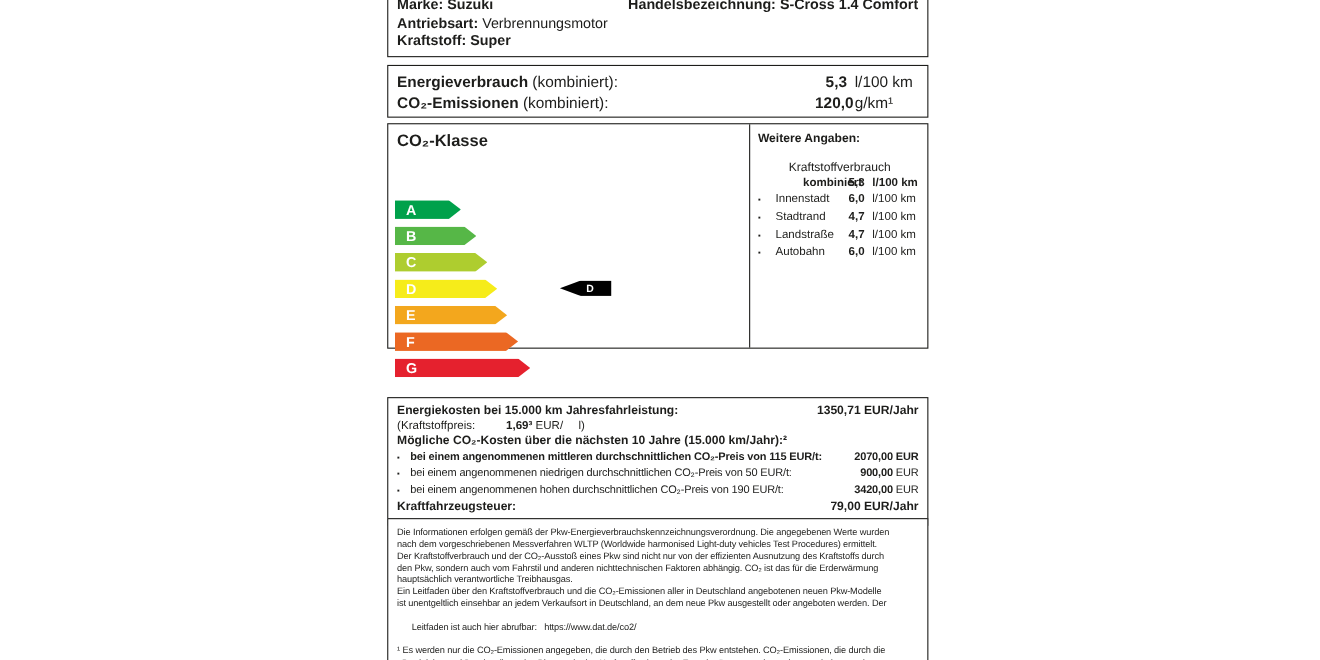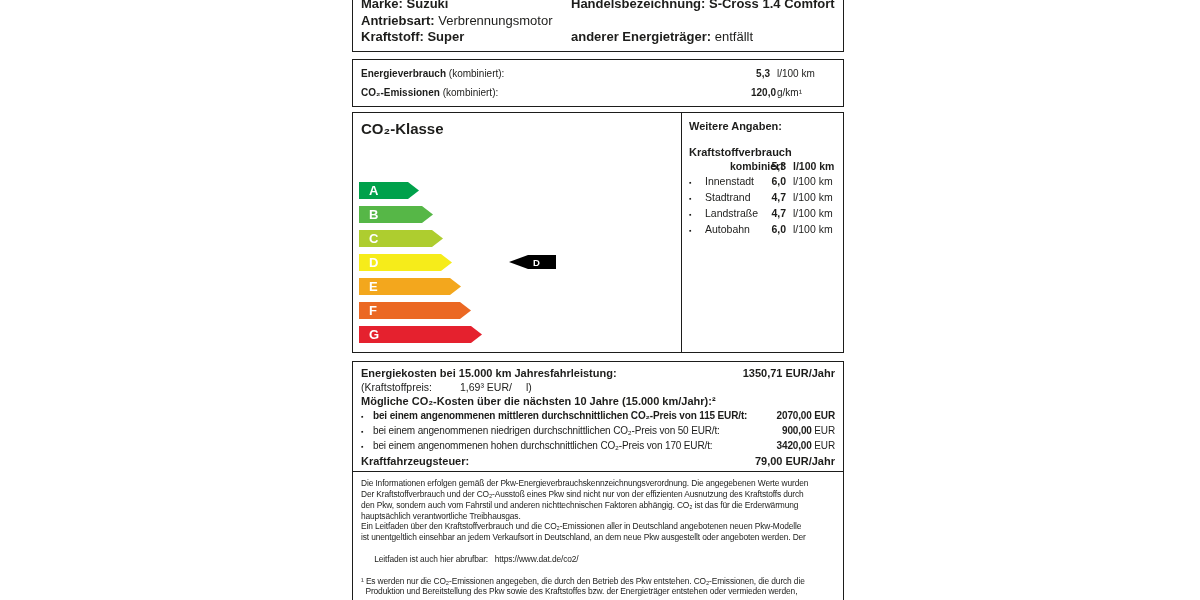--- a/index.html
+++ b/index.html
@@ -13,28 +13,28 @@
     position:absolute;left:0;width:492px;box-sizing:border-box;
     border:1.5px solid #1d1d1b;background:#fff;
   }
   
   .box-vehicle{top:-10px;height:62px;padding:5px 8px 4px 8px;font-size:13px;line-height:16.5px;}
   .v-row{display:flex;white-space:nowrap;overflow:hidden;}
   .v-left{width:210px;flex:0 0 210px;overflow:hidden;}
   .v-right{flex:1;overflow:hidden;}
   .b{font-weight:bold;}
   
-  .box-consumption{top:59px;height:48px;padding:5px 8px;font-size:10px;line-height:18.5px;}
+  .box-consumption{top:59px;height:48px;padding:5px 8px;font-size:14px;line-height:18.5px;}
   .c-row{display:flex;align-items:baseline;}
   .c-label{flex:1;}
   .c-val{font-weight:bold;}
   .c-unit{margin-left:7px;width:58px;text-align:left;}
   .c-unit-tight{margin-left:1px;width:58px;text-align:left;}
   
-  .box-class{top:112px;height:241px;padding:0;}
+  .box-class{top:112px;height:205px;padding:0;}
   .class-head{padding:7px 8px 0 8px;}
   .class-title{font-size:15px;font-weight:bold;line-height:18px;}
   .class-subtitle{font-size:13.5px;line-height:17px;}
   .chart{position:absolute;left:6px;top:69px;}
   .class-arrow{
     height:17px;margin-bottom:7px;display:flex;align-items:center;
     padding-left:10px;box-sizing:border-box;color:#fff;
     font-weight:bold;font-size:13px;
     clip-path:polygon(0 0,calc(100% - 11px) 0,100% 50%,calc(100% - 11px) 100%,0 100%);
   }
@@ -42,35 +42,35 @@
     position:absolute;left:156px;top:142px;width:47px;height:14px;
     display:flex;align-items:center;padding-left:24px;box-sizing:border-box;
     color:#fff;font-weight:bold;font-size:9.5px;
     clip-path:polygon(0 50%,19px 0,100% 0,100% 100%,19px 100%);
   }
   .right-panel{
     position:absolute;left:328px;top:0;right:0;bottom:0;
     border-left:1.5px solid #1d1d1b;padding:6px 7px;font-size:10.5px;
   }
   .wa-title{font-weight:bold;font-size:11px;line-height:14px;}
-  .wa-section{font-weight:bold;font-size:11px;margin-top:12px;line-height:14px;}
+  .wa-section{font-weight:normal;font-size:11px;margin-top:12px;line-height:14px;margin-left:28px;}
   .wa-grid{display:grid;grid-template-columns:11px 1fr 26px 50px;line-height:15px;align-items:baseline;}
   .wa-combined{font-weight:bold;}
   .wa-name-span{grid-column:1 / 3;padding-left:41px;}
   .wa-bullet{font-size:7px;line-height:15px;}
   .wa-name{padding-left:5px;}
   .wa-val{text-align:right;font-weight:bold;}
   .wa-unit{padding-left:7px;}
   .wa-unit-b{font-weight:bold;}
   
   .box-costs{top:361px;height:117px;padding:4px 8px;font-size:11px;line-height:14.2px;}
   .cost-flex{display:flex;align-items:baseline;}
   .cost-right{margin-left:auto;white-space:nowrap;}
   .fuelprice{font-size:10.5px;}
-  .fp-val{font-weight:normal;margin-left:28px;margin-top:10px;}
+  .fp-val{font-weight:bold;margin-left:28px;margin-top:10px;}
   .fp-l{margin-left:14px;}
   .cost-row{display:flex;align-items:baseline;font-size:10px;letter-spacing:-0.15px;}
   .cost-bullet{width:12px;flex:0 0 12px;font-size:7px;}
   .cost-text{white-space:nowrap;}
   .allbold{font-weight:bold;}
   .cost-val{font-weight:bold;}
   
   .box-fineprint{top:471px;height:140px;padding:6px 8px;
     font-size:8.4px;line-height:10.85px;letter-spacing:-0.12px;}
   .fp-line{white-space:pre-wrap;}
@@ -94,24 +94,20 @@
     <div class="v-row">
       <div>
         <span class="b">Antriebsart:</span>
         <span>Verbrennungsmotor</span>
       </div>
     </div>
     <div class="v-row">
       <div class="v-left">
         <span class="b">Kraftstoff:</span>
         <span class="b">Super</span>
-      </div>
-      <div class="v-right">
-        <span class="b">anderer Energieträger:</span>
-        <span>entfällt</span>
       </div>
     </div>
   </div>
 
   <div class="box box-consumption">
     <div class="c-row">
       <div class="c-label">
         <span class="b">Energieverbrauch</span><span> (kombiniert):</span>
       </div>
       <span class="c-val">5,3</span>
@@ -209,31 +205,32 @@
       <span class="cost-text">bei einem angenommenen mittleren durchschnittlichen CO₂-Preis von 115 EUR/t:</span>
       <span class="cost-right"><span class="cost-val">2070,00</span><span class="b"> EUR</span></span>
     </div>
     <div class="cost-row">
       <span class="cost-bullet">▪</span>
       <span class="cost-text">bei einem angenommenen niedrigen durchschnittlichen CO₂-Preis von 50 EUR/t:</span>
       <span class="cost-right"><span class="cost-val">900,00</span><span> EUR</span></span>
     </div>
     <div class="cost-row">
       <span class="cost-bullet">▪</span>
-      <span class="cost-text">bei einem angenommenen hohen durchschnittlichen CO₂-Preis von 170 EUR/t:</span>
+      <span class="cost-text">bei einem angenommenen hohen durchschnittlichen CO₂-Preis von 190 EUR/t:</span>
       <span class="cost-right"><span class="cost-val">3420,00</span><span> EUR</span></span>
     </div>
     <div class="cost-flex b">
       <span>Kraftfahrzeugsteuer:</span>
       <span class="cost-right">79,00 EUR/Jahr</span>
     </div>
   </div>
 
   <div class="box box-fineprint">
     <div class="fp-line">Die Informationen erfolgen gemäß der Pkw-Energieverbrauchskennzeichnungsverordnung. Die angegebenen Werte wurden</div>
+    <div class="fp-line">nach dem vorgeschriebenen Messverfahren WLTP (Worldwide harmonised Light-duty vehicles Test Procedures) ermittelt.</div>
     <div class="fp-line">Der Kraftstoffverbrauch und der CO₂-Ausstoß eines Pkw sind nicht nur von der effizienten Ausnutzung des Kraftstoffs durch</div>
     <div class="fp-line">den Pkw, sondern auch vom Fahrstil und anderen nichttechnischen Faktoren abhängig. CO₂ ist das für die Erderwärmung</div>
     <div class="fp-line">hauptsächlich verantwortliche Treibhausgas.</div>
     <div class="fp-line">Ein Leitfaden über den Kraftstoffverbrauch und die CO₂-Emissionen aller in Deutschland angebotenen neuen Pkw-Modelle</div>
     <div class="fp-line">ist unentgeltlich einsehbar an jedem Verkaufsort in Deutschland, an dem neue Pkw ausgestellt oder angeboten werden. Der</div>
     <div class="fp-line">
       <span>Leitfaden ist auch hier abrufbar:   </span><span>https://www.dat.de/co2/</span>
     </div>
     <div class="fp-line">¹ Es werden nur die CO₂-Emissionen angegeben, die durch den Betrieb des Pkw entstehen. CO₂-Emissionen, die durch die</div>
     <div class="fp-line">  Produktion und Bereitstellung des Pkw sowie des Kraftstoffes bzw. der Energieträger entstehen oder vermieden werden,</div>

